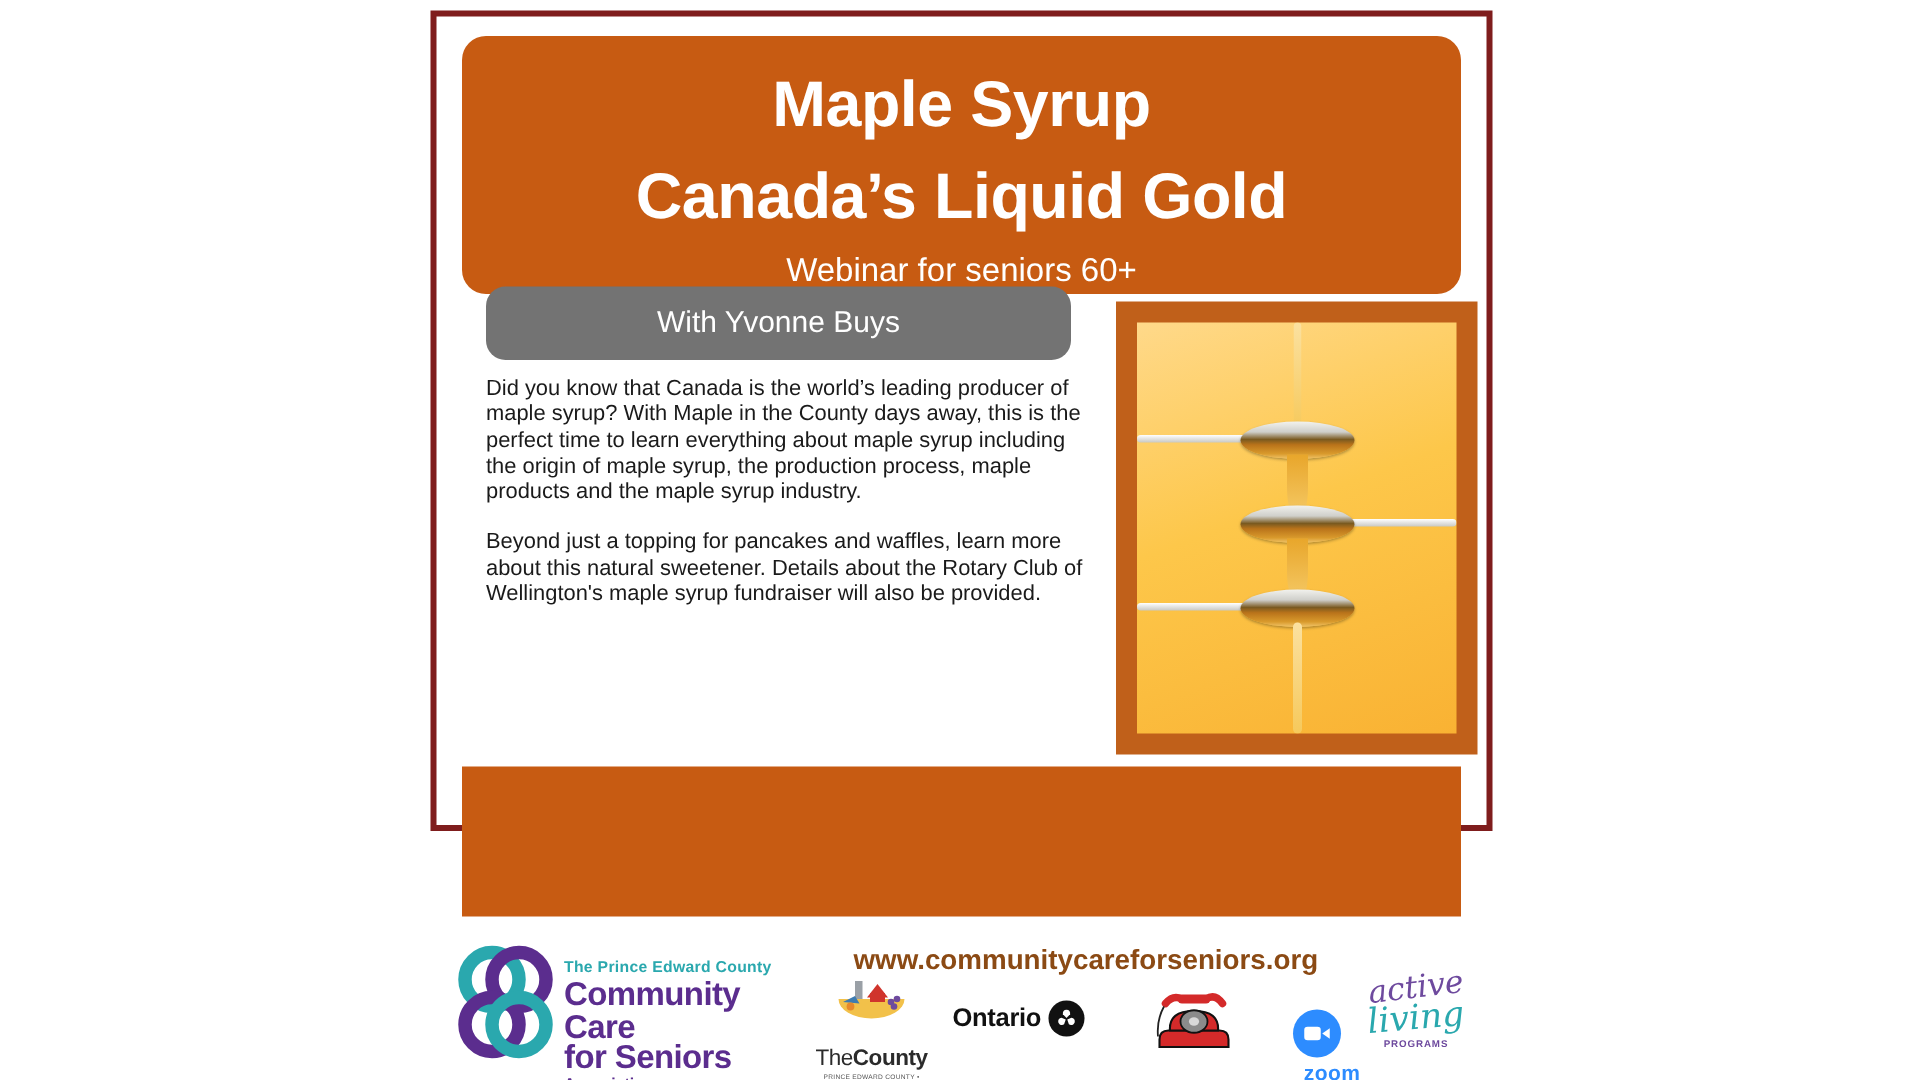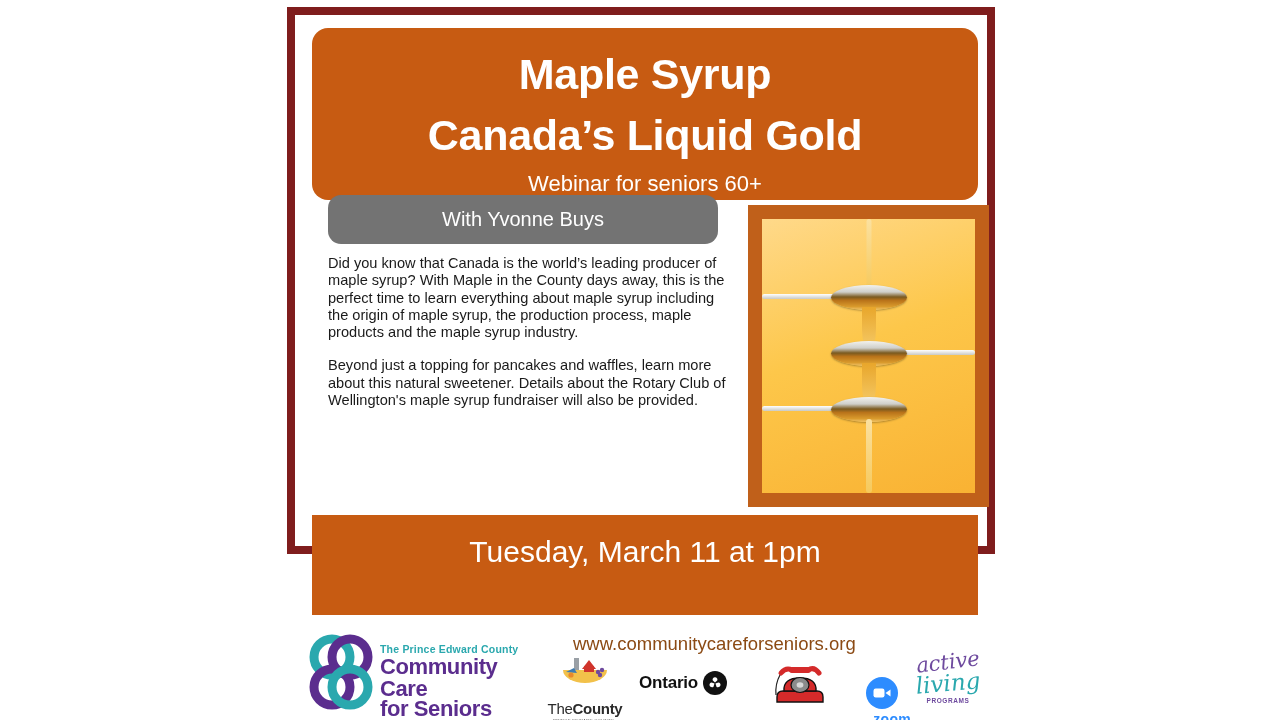--- a/index.html
+++ b/index.html
@@ -15,21 +15,21 @@
     position: relative;
   }
 
   
   #poster {
     position: absolute;
     left: 287px;
     top: 7px;
     width: 708px;
     height: 547px;
-    border: 8px solid #7f1d1d;
+    border: 4px solid #7f1d1d;
     background: #ffffff;
     box-sizing: border-box;
   }
 
   
   #header-banner {
     position: absolute;
     left: 17px;
     top: 13px;
     width: 666px;
@@ -173,20 +173,21 @@
     width: 100%;
     height: 100px;
   }
   #website-url {
     position: absolute;
     left: 278px;
     top: 14px;
     font-size: 18.5px;
     color: #8B4A14;
     white-space: nowrap;
+    font-weight: bold;
   }
 
   
   #cc-logo {
     position: absolute;
     left: 13px;
     top: 11px;
     width: 230px;
     height: 85px;
   }
@@ -268,21 +269,20 @@
 
       <div class="spoon" style="top:178px; left:0; right:0;">
         <div class="spoon-handle" style="left:0; width:78px;"></div>
         <div class="spoon-bowl"></div>
       </div>
       <div class="syrup-stream" style="top:200px; bottom:0; width:6px;"></div>
     </div>
   </div>
 
   <div id="date-banner">
-    <div id="date-line">Tuesday, March 11 at 1pm</div>
   </div>
 
   <div id="footer">
 
     <a id="website-url" href="#" style="text-decoration:none;">www.communitycareforseniors.org</a>
 
     <div id="cc-logo">
       <svg id="cc-mark" width="66" height="80" viewBox="0 0 66 80">
         <g fill="none" stroke-width="9">
           <circle cx="24" cy="25" r="18" stroke="#2AA8AE"></circle>

